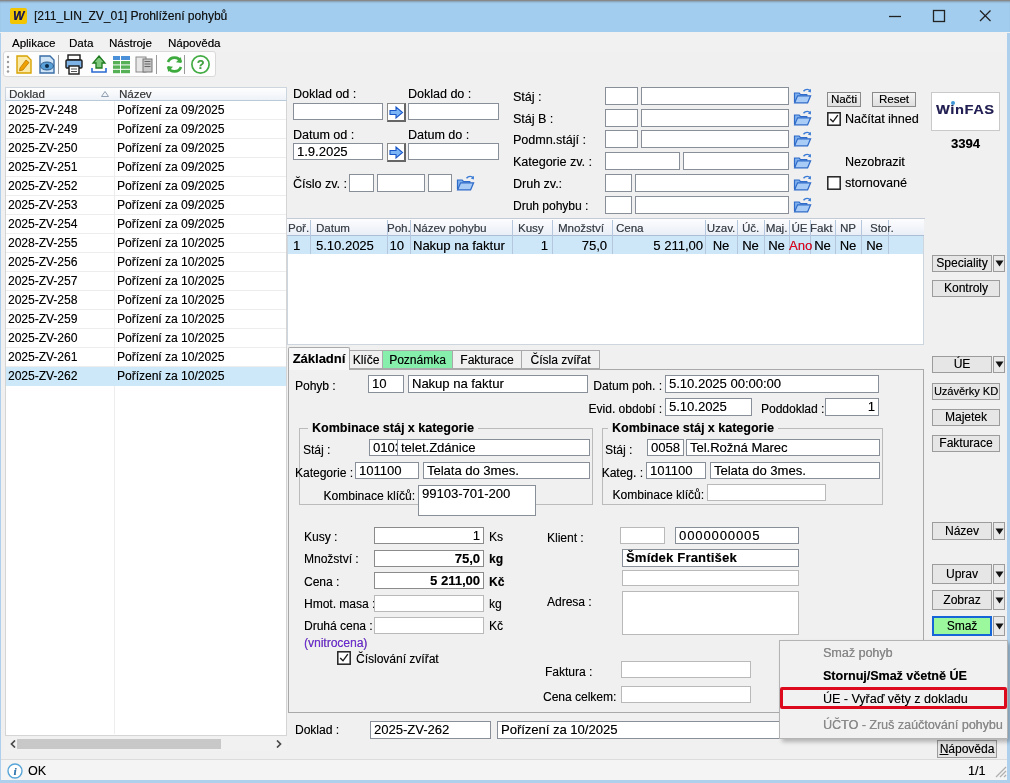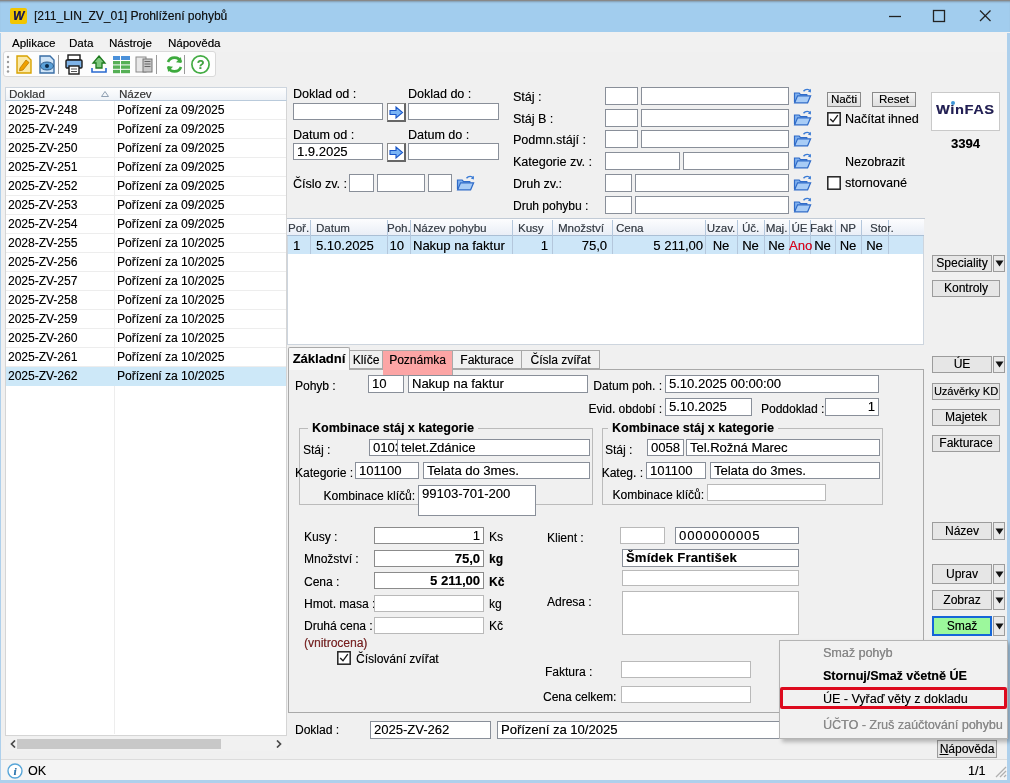--- a/index.html
+++ b/index.html
@@ -284,21 +284,21 @@
 <div class="ab" style="left:705px;top:239px;width:32px;text-align:center;font-size:13px;color:#000;line-height:13px">Ne</div>
 <div class="ab" style="left:737px;top:239px;width:27px;text-align:center;font-size:13px;color:#000;line-height:13px">Ne</div>
 <div class="ab" style="left:764px;top:239px;width:25px;text-align:center;font-size:13px;color:#000;line-height:13px">Ne</div>
 <div class="ab" style="left:789px;top:239px;width:21px;text-align:center;font-size:13px;color:#e8001c;line-height:13px">Ano</div>
 <div class="ab" style="left:810px;top:239px;width:25px;text-align:center;font-size:13px;color:#000;line-height:13px">Ne</div>
 <div class="ab" style="left:835px;top:239px;width:26px;text-align:center;font-size:13px;color:#000;line-height:13px">Ne</div>
 <div class="ab" style="left:861px;top:239px;width:27px;text-align:center;font-size:13px;color:#000;line-height:13px">Ne</div>
 
 <div class="ab" style="left:288px;top:369px;width:636px;height:344px;background:#f0f0f0;border:1px solid #a9a9a9"></div>
 <div class="ab" style="left:350px;top:350px;width:33px;height:19px;background:#f0f0f0;border:1px solid #a9a9a9;border-left:0;text-align:center;font-size:12px;line-height:18px">Klíče</div>
-<div class="ab" style="left:383px;top:350px;width:70px;height:26px;background:#fca5a5;border:1px solid #a9a9a9;border-left:0;text-align:center;font-size:12px;line-height:18px">Poznámka</div>
+<div class="ab" style="left:383px;top:350px;width:70px;height:19px;background:#86efac;border:1px solid #a9a9a9;border-left:0;text-align:center;font-size:12px;line-height:18px">Poznámka</div>
 <div class="ab" style="left:453px;top:350px;width:69px;height:19px;background:#f0f0f0;border:1px solid #a9a9a9;border-left:0;text-align:center;font-size:12px;line-height:18px">Fakturace</div>
 <div class="ab" style="left:522px;top:350px;width:78px;height:19px;background:#f0f0f0;border:1px solid #a9a9a9;border-left:0;text-align:center;font-size:12px;line-height:18px">Čísla zvířat</div>
 <div class="ab" style="left:288px;top:347px;width:62px;height:23px;background:#f8f8f8;border:1px solid #a9a9a9;border-bottom:0;border-radius:2px 2px 0 0;text-align:center;font-size:13px;font-weight:bold;line-height:22px">Základní</div>
 <div class="lbl" style="left:295px;top:379px">Pohyb :</div>
 <div class="inp" style="left:368px;top:375px;width:36px;height:18px;font-size:13px">10</div>
 <div class="inp" style="left:408px;top:375px;width:180px;height:18px;font-size:13px">Nakup na faktur</div>
 <div class="lbl" style="left:585px;top:379px;width:77px;text-align:right">Datum poh. :</div>
 <div class="inp" style="left:665px;top:375px;width:214px;height:18px;font-size:13px">5.10.2025 00:00:00</div>
 <div class="lbl" style="left:585px;top:402px;width:77px;text-align:right">Evid. období :</div>
 <div class="inp" style="left:665px;top:398px;width:87px;height:18px;font-size:13px">5.10.2025</div>
@@ -332,21 +332,21 @@
 <div class="lbl" style="left:489px;top:552px;font-weight:bold;">kg</div>
 <div class="lbl" style="left:304px;top:575px">Cena :</div>
 <div class="inp" style="left:374px;top:572px;width:110px;height:17px;text-align:right;font-weight:bold;font-size:13px;border:1px solid #8b8b8b">5 211,00</div>
 <div class="lbl" style="left:489px;top:575px;font-weight:bold;">Kč</div>
 <div class="lbl" style="left:304px;top:597px">Hmot. masa :</div>
 <div class="inp" style="left:374px;top:594.5px;width:110px;height:17px;text-align:right;font-size:13px;border:1px solid #b9b9b9"></div>
 <div class="lbl" style="left:489px;top:597px;">kg</div>
 <div class="lbl" style="left:304px;top:619px">Druhá cena :</div>
 <div class="inp" style="left:374px;top:617px;width:110px;height:17px;text-align:right;font-size:13px;border:1px solid #b9b9b9"></div>
 <div class="lbl" style="left:489px;top:619px;">Kč</div>
-<div class="lbl" style="left:304px;top:636px;color:#7f1d1d">(vnitrocena)</div>
+<div class="lbl" style="left:304px;top:636px;color:#6d28d9">(vnitrocena)</div>
 <svg class="ab" style="left:337px;top:651px" width="14" height="14">
     <rect x="0.8" y="0.8" width="12.4" height="12.4" fill="#fff" stroke="#222" stroke-width="1.5"></rect>
     <path d="M3.2 7 L6 9.8 L10.8 3.2" fill="none" stroke="#1a1a1a" stroke-width="1.4"></path>
   </svg>
 <div class="lbl" style="left:356px;top:652px">Číslování zvířat</div>
 <div class="lbl" style="left:547px;top:531px">Klient :</div>
 <div class="inp" style="left:620px;top:527px;width:45px;height:17px;border-color:#b9b9b9"></div>
 <div class="inp" style="left:675px;top:527px;width:124px;height:17px;font-size:13px;letter-spacing:0.9px">0000000005</div>
 <div class="inp" style="left:622px;top:549px;width:177px;height:18px;font-size:13px;font-weight:bold;letter-spacing:0.2px">Šmídek František</div>
 <div class="inp" style="left:622px;top:570px;width:177px;height:16px;border-color:#b9b9b9"></div>

